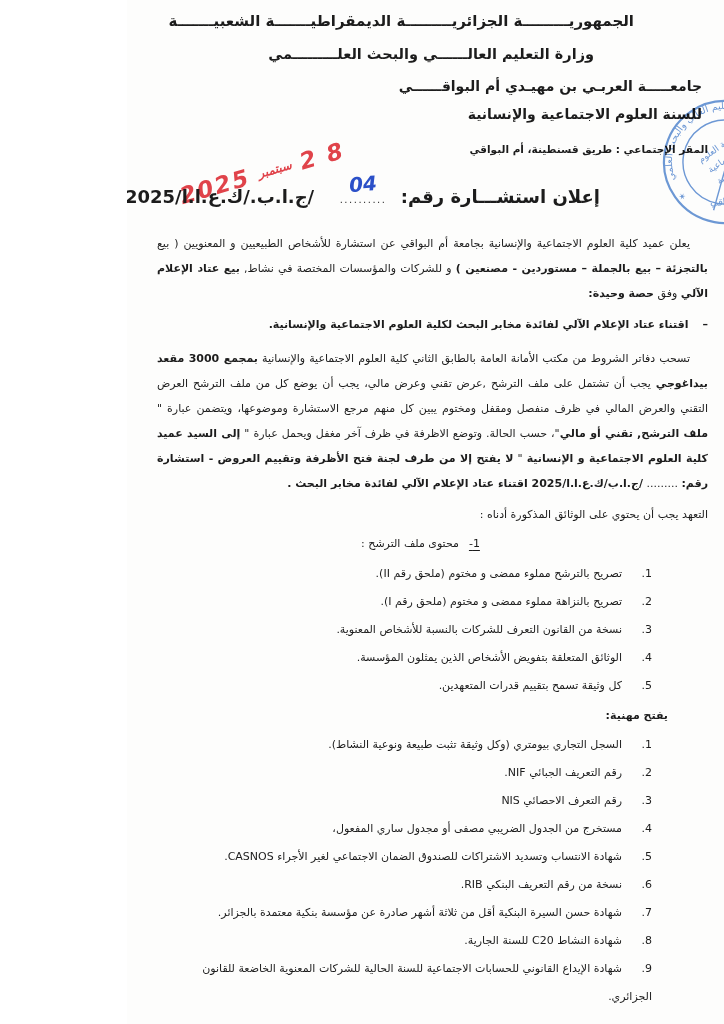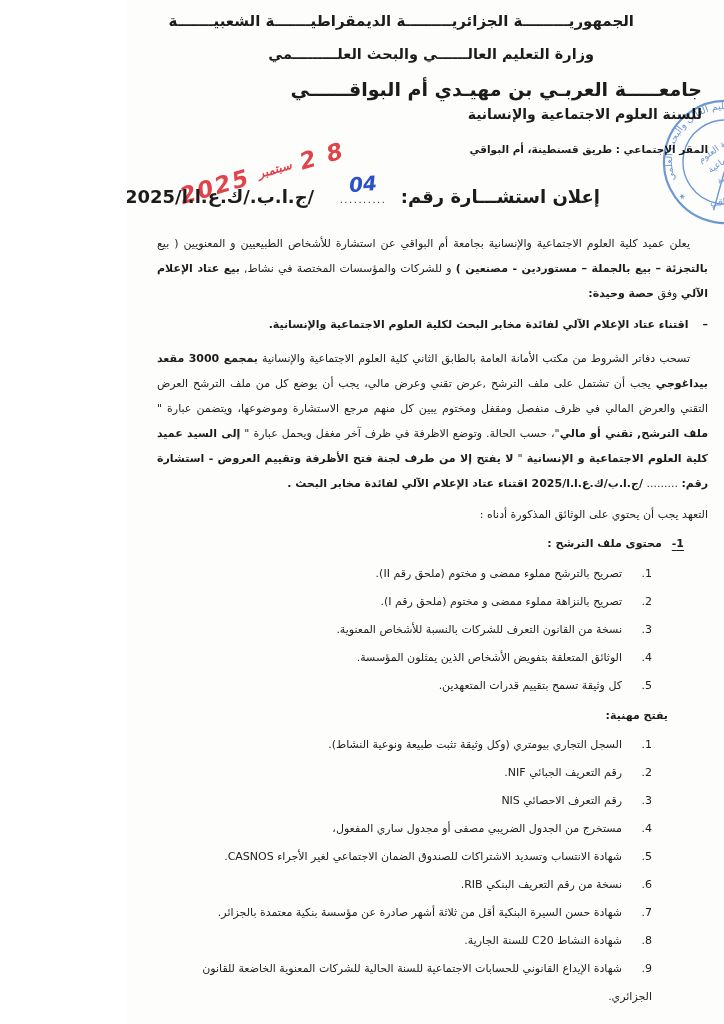--- a/index.html
+++ b/index.html
@@ -4,21 +4,21 @@
 <style>
   html,body{margin:0;padding:0;background:#ffffff;}
   .page{
     position:relative;width:597px;height:1024px;background:#fdfdfc;
     font-family:"DejaVu Sans",sans-serif;color:#1c1c1c;direction:rtl;overflow:hidden;
   }
   
   .hline{position:absolute;font-weight:bold;white-space:nowrap;}
   .h-republic{top:12px;left:90px;right:90px;text-align:center;font-size:15px;}
   .h-ministry{top:46px;left:170px;right:130px;text-align:center;font-size:14.5px;}
-  .h-univ{top:78px;right:22px;font-size:19px;}
+  .h-univ{top:78px;right:22px;font-size:14px;}
   .h-fac{top:106px;right:22px;font-size:14px;}
   .h-addr{top:143px;right:16px;font-size:10.5px;}
   
   .title{position:absolute;top:186px;right:124px;font-size:18px;font-weight:bold;white-space:nowrap;}
   .numline{position:relative;display:inline-block;margin:0 8px;min-width:58px;}
   .dots{font-size:10px;letter-spacing:1.5px;color:#333;font-weight:normal;}
   .hand{position:absolute;right:10px;top:-14px;color:#2b50c8;font-size:20px;font-weight:bold;transform:rotate(-5deg);font-style:italic;}
   
   .date-stamp{
     position:absolute;top:160px;left:50px;display:flex;direction:ltr;align-items:baseline;gap:9px;
@@ -28,21 +28,21 @@
   .ds-month{font-size:12px;position:relative;top:-4px;font-style:italic;}
   
   .seal{position:absolute;left:531px;top:95px;mix-blend-mode:multiply;opacity:.82;}
   
   .content{position:absolute;top:231px;right:16px;left:30px;font-size:11px;}
   .para{text-align:justify;line-height:25px;text-indent:18px;margin:0 0 7px 0;}
   .b{font-weight:bold;}
   .bullet{font-weight:bold;margin:3px 0 9px 0;line-height:24px;}
   .bullet .dash{margin-left:14px;}
   .pledge{margin:7px 0 5px 0;line-height:24px;}
-  .sec-head{font-weight:bold;margin:4px 24px 4px 0;line-height:24px;}
+  .sec-head{font-weight:normal;margin:4px 24px 4px 0;line-height:24px;text-align:center;}
   .hnum{text-decoration:underline;text-underline-offset:3px;margin-left:10px;}
   .list{padding:0 56px 0 0;margin:0 0 4px 0;}
   .li{line-height:28px;}
   .num{display:inline-block;min-width:24px;margin-left:6px;}
   .subhead{font-weight:bold;margin:3px 40px 3px 0;line-height:24px;}
 </style>
 </head>
 <body>
 
 <div class="page">

